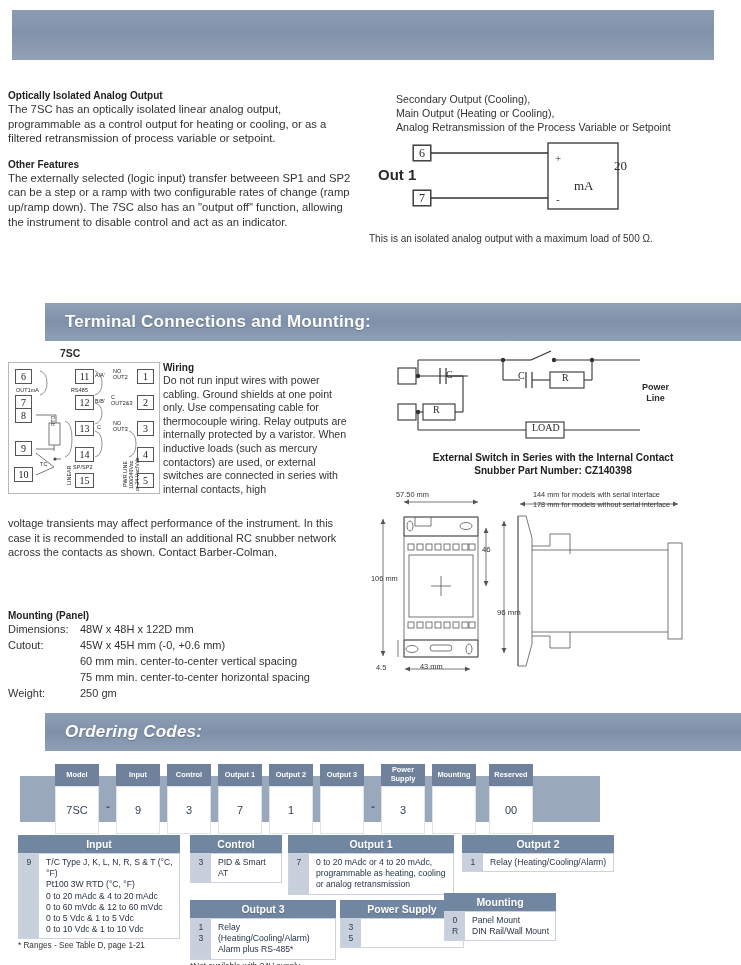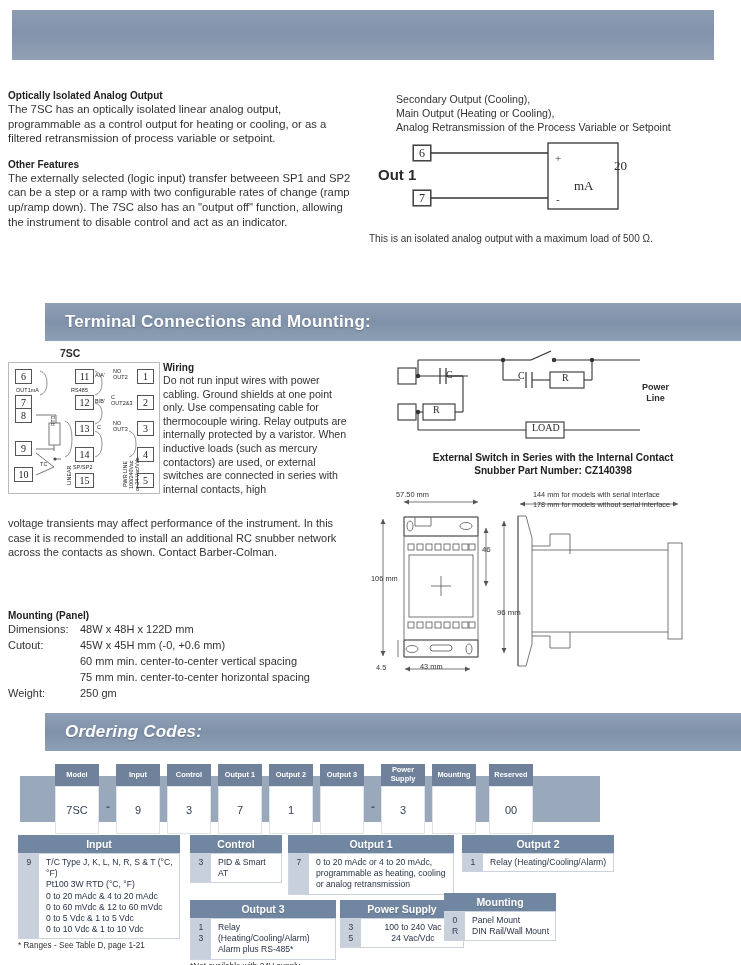--- a/index.html
+++ b/index.html
@@ -526,24 +526,20 @@
     <div class="note">*Not available with 24V supply.</div>
   </div>
 
   <div class="ot" id="tbl-power" style="left:340px;top:900px;width:124px;">
     <div class="oth">Power Supply</div>
     <div class="otb">
       <div class="codes">
         <div>3</div>
         <div>5</div>
       </div>
-      <div class="desc" style="text-align:center;flex:1;">
-        <div>100 to 240 Vac</div>
-        <div>24 Vac/Vdc</div>
-      </div>
     </div>
   </div>
 
   <div class="ot" id="tbl-mounting" style="left:444px;top:893px;width:112px;">
     <div class="oth">Mounting</div>
     <div class="otb">
       <div class="codes">
         <div>0</div>
         <div>R</div>
       </div>

